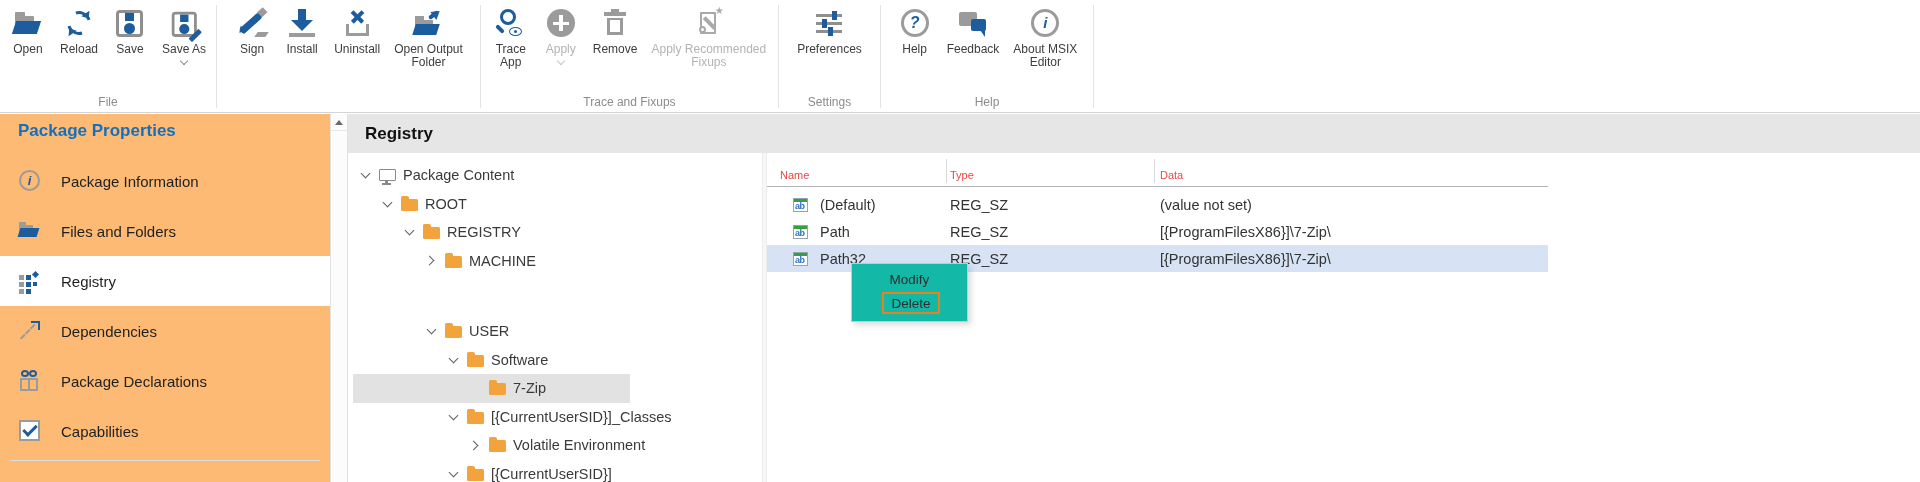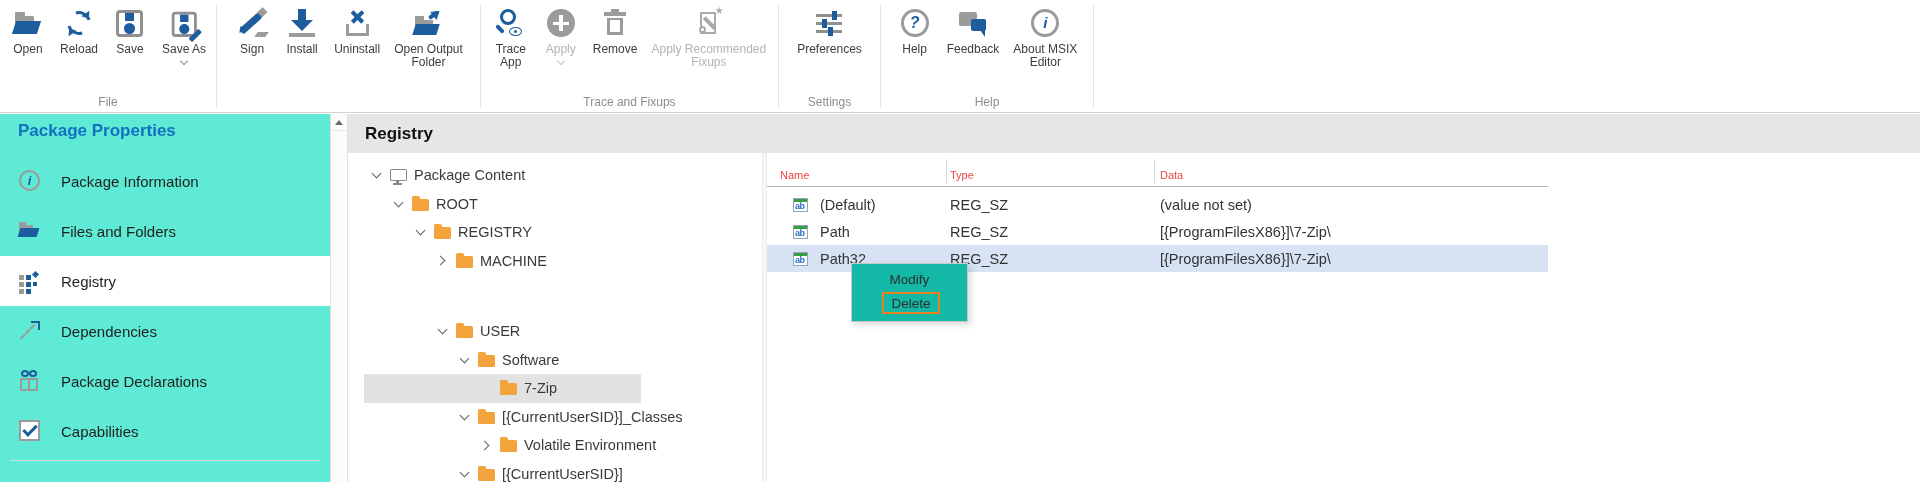--- a/index.html
+++ b/index.html
@@ -80,21 +80,21 @@
   .i-pf-k{position:absolute;width:4.6px;height:9px;background:#1d5c9d}
   
   .i-ring{position:absolute;left:4px;top:2px;width:28px;height:28px;border:3px solid #9b9b9b;border-radius:50%;
     text-align:center;font-size:16px;font-weight:bold;color:#1d5c9d;line-height:22px}
   
   .i-fb-b1{position:absolute;left:4px;top:5px;width:18px;height:14px;background:#9b9b9b;border-radius:2px}
   .i-fb-b2{position:absolute;left:16px;top:12px;width:15px;height:12px;background:#1d5c9d;border-radius:2px}
   .i-fb-tail{position:absolute;left:25px;top:23px;width:0;height:0;border:5px solid transparent;border-top:7px solid #1d5c9d;border-right-width:0}
 
   
-  #sidebar { position:absolute; left:0; top:114px; width:330px; height:368px; background:#5eead4;padding-left:28px; }
+  #sidebar { position:absolute; left:0; top:114px; width:330px; height:368px; background:#fdba74;padding-left:28px; }
   #sidebar-title { position:absolute; left:18px; top:7px; font-size:17px; font-weight:bold; color:#1470bf; }
   .sb-item { position:absolute; left:0; width:330px; height:50px; display:flex; align-items:center; cursor:default; }
   .sb-item.selected { background:#fff; }
   .sb-ic { position:relative; width:24px; height:24px; margin-left:18px; flex:0 0 auto; }
   .sb-lbl { margin-left:19px; font-size:15px; color:#1f1f1f; }
   #sb-divider { position:absolute; left:10px; right:10px; top:346px; height:1px; background:#dcdcdc; }
   
   .s-ring{position:absolute;left:1px;top:1px;width:21px;height:21px;border:2.4px solid #9b9b9b;border-radius:50%;
     text-align:center;font-size:13px;font-weight:bold;color:#1d5c9d;line-height:17px}
   .s-fold-tab{position:absolute;left:1px;top:3px;width:7px;height:4px;background:#9b9b9b}
@@ -116,21 +116,21 @@
     display:flex; align-items:center; justify-content:center; }
   .tri-up { width:0; height:0; border:4px solid transparent; border-bottom:5px solid #6a6a6a; margin-top:-4px; }
 
   
   #main { position:absolute; left:348px; top:114px; width:1572px; height:368px; background:#fff; }
   #main-titlebar { position:absolute; left:0; top:0; width:1572px; height:39px; background:#e6e6e6;
     display:flex; align-items:center; }
   #main-title { margin-left:17px; font-size:17px; font-weight:bold; color:#111; }
 
   
-  #tree { position:absolute; left:11px; top:39px; width:412px; bottom:0; padding-top:8px; }
+  #tree { position:absolute; left:0; top:39px; width:412px; bottom:0; padding-top:8px; }
   .trow { position:relative; height:28.5px; display:flex; align-items:center; font-size:14.5px; color:#3a3a3a; }
   .trow.selected::before { content:""; position:absolute; left:5px; width:277px; top:0; bottom:0; background:#e2e2e2; }
   .trow > * { position:relative; }
   .texp { width:10px; height:10px; display:flex; align-items:center; justify-content:center; flex:0 0 auto; }
   .chev-down { width:7px; height:7px; border-right:1.6px solid #5f5f5f; border-bottom:1.6px solid #5f5f5f; transform:rotate(45deg); margin-top:-3px; }
   .chev-right { width:7px; height:7px; border-right:1.6px solid #5f5f5f; border-bottom:1.6px solid #5f5f5f; transform:rotate(-45deg); margin-left:-3px; }
   .fldr { width:17px; height:12px; background:#f2a33c; border-radius:1.5px; position:relative; margin-left:9px; margin-top:2px; flex:0 0 auto; }
   .fldr::before { content:""; position:absolute; top:-3px; left:0; width:8px; height:4px; background:#f2a33c; border-radius:1.5px 2px 0 0; }
   .monitor { width:17px; height:12px; border:1.7px solid #8a8a8a; border-radius:1px; position:relative; margin-left:9px; flex:0 0 auto; }
   .monitor::before { content:""; position:absolute; left:5px; bottom:-3px; width:3px; height:2px; background:#8a8a8a; }

